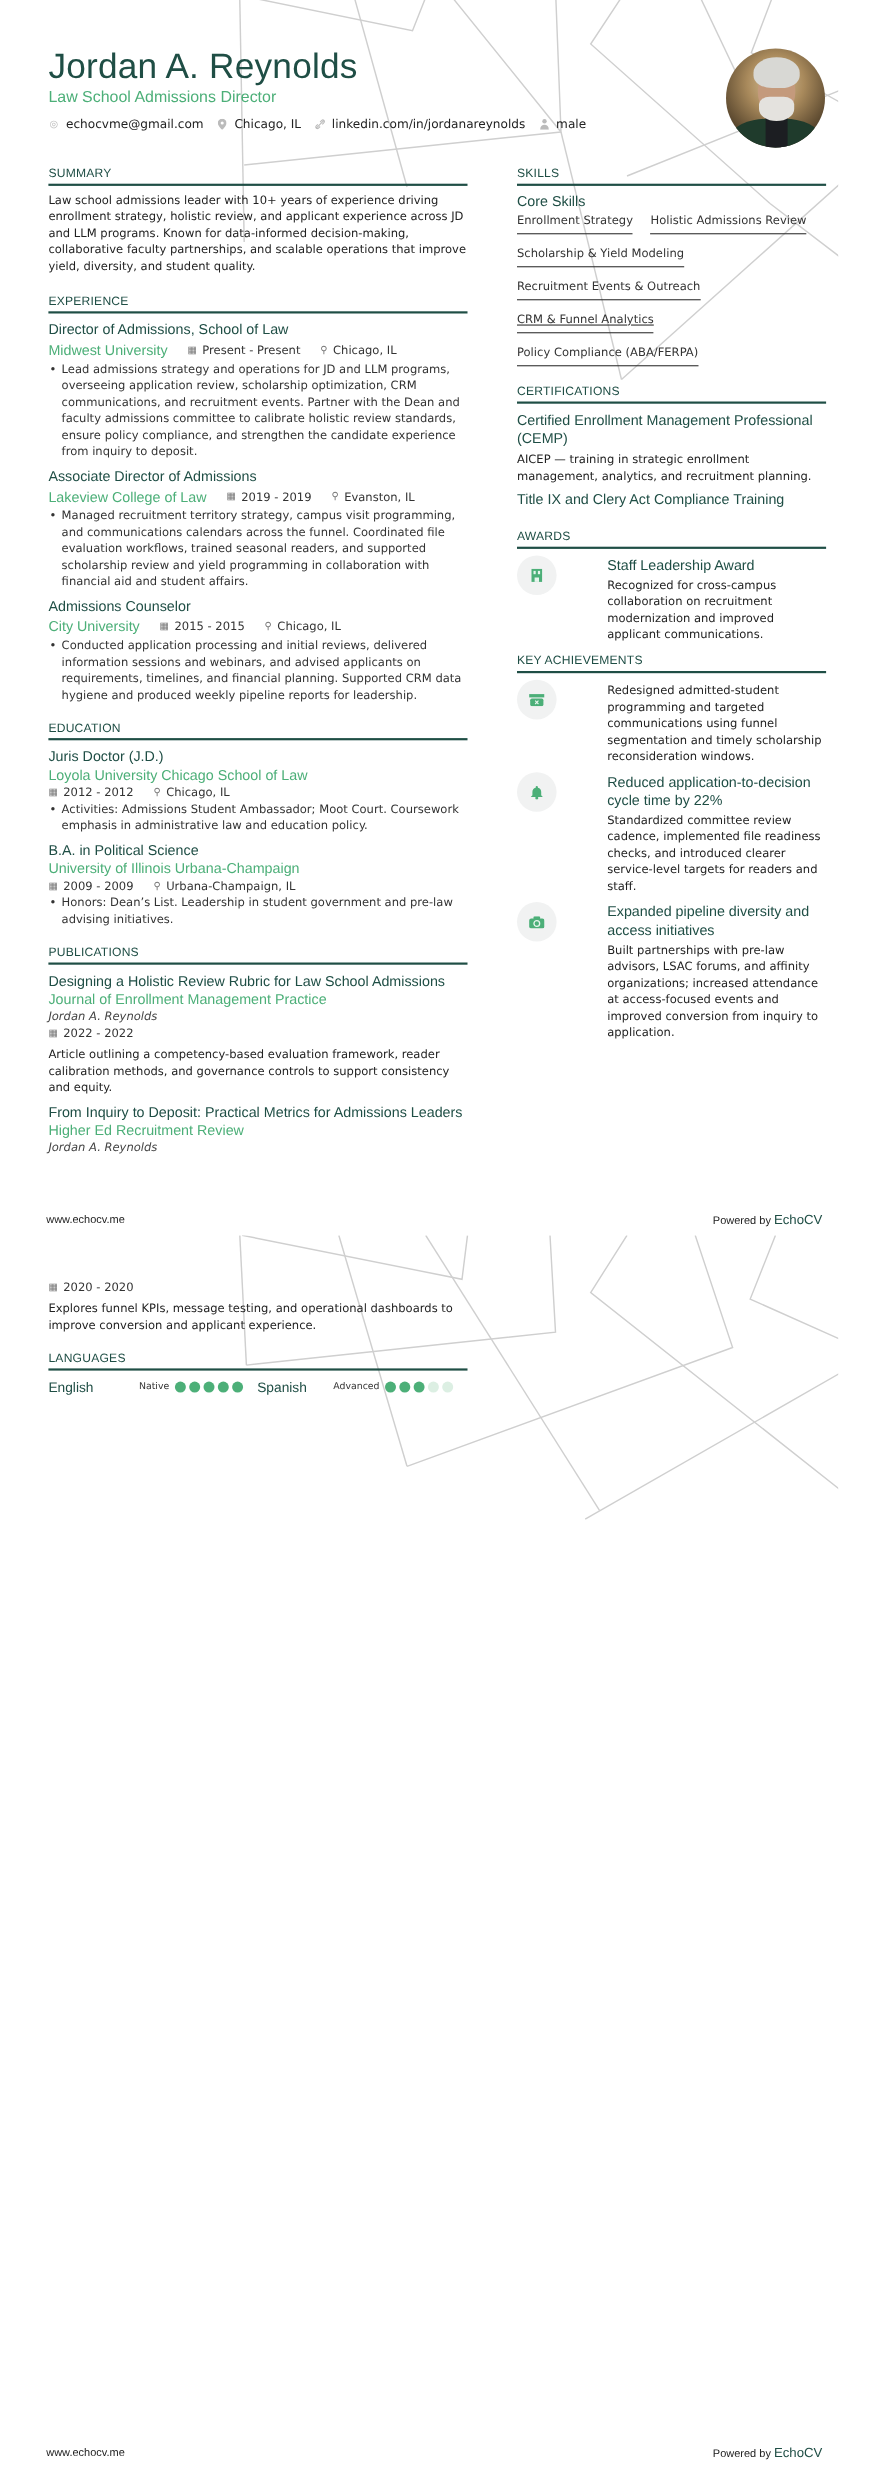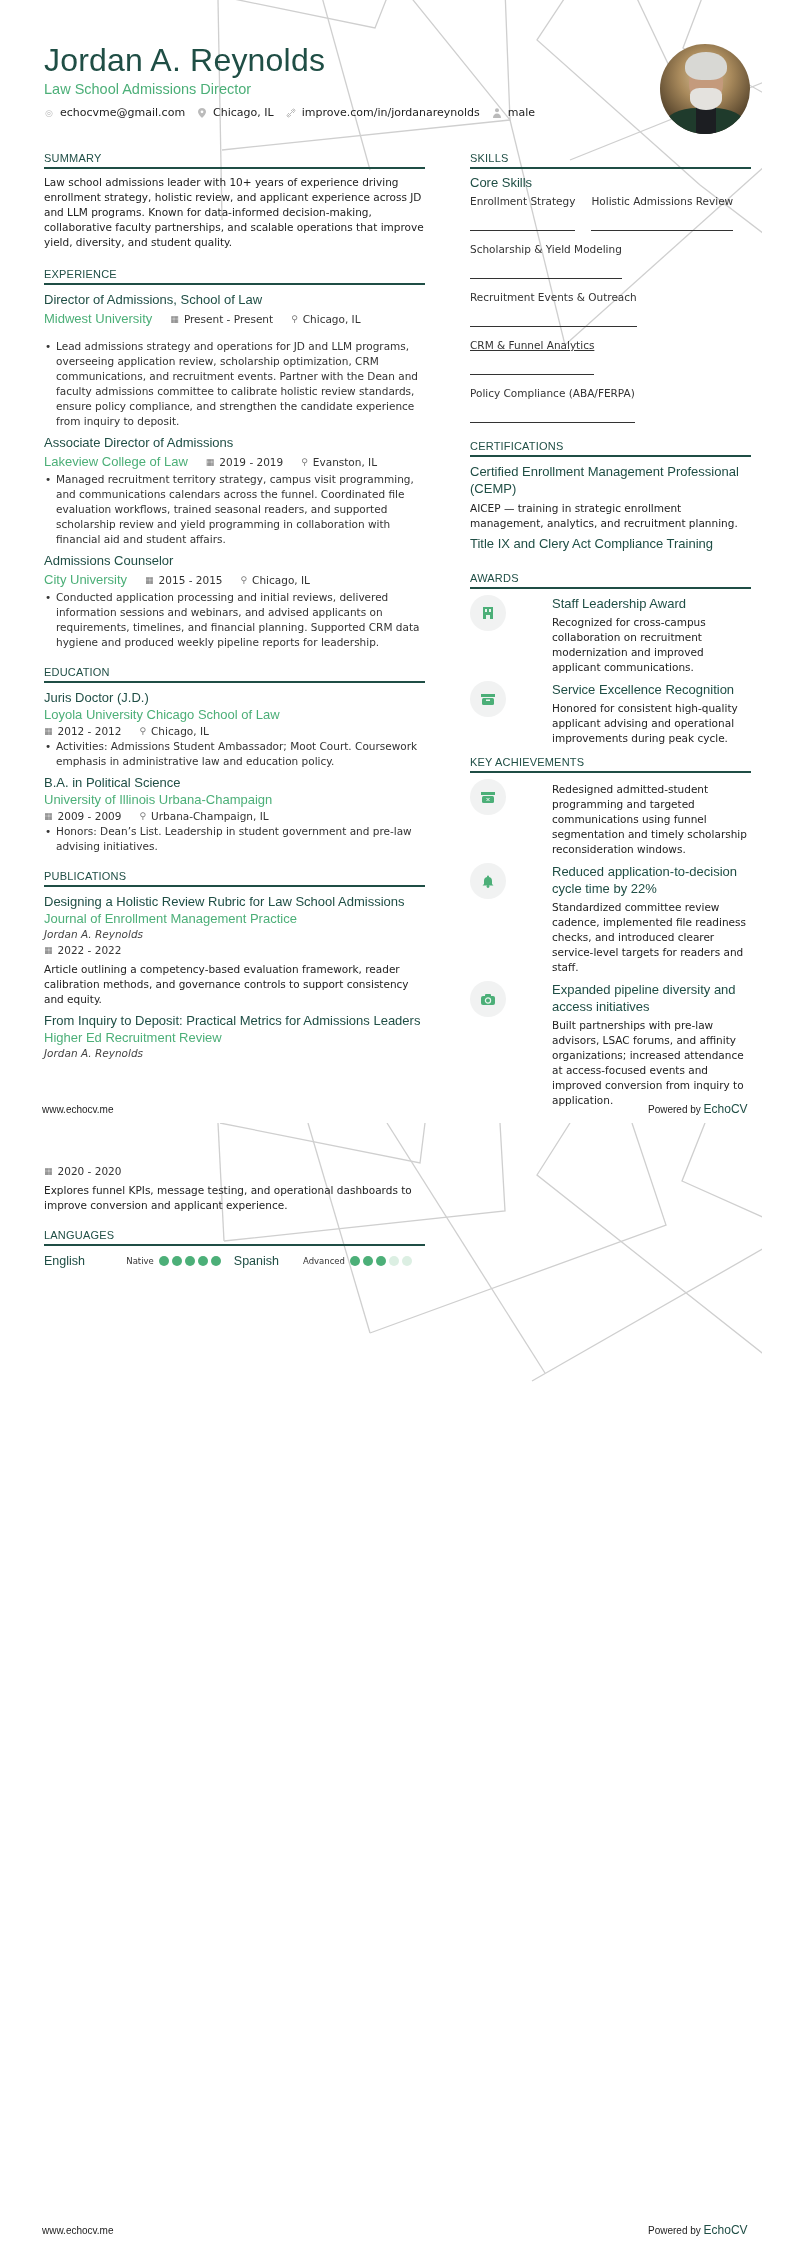--- a/index.html
+++ b/index.html
@@ -34,21 +34,21 @@
   .meta-row { display: flex; align-items: center; font-size: 10.5px; color: #333; line-height: 16px; }
   .meta-row .m { display: flex; align-items: center; margin-right: 18px; }
   .meta-row .m .ic { font-size: 9px; color: #777; margin-right: 5px; }
   .bullets { list-style: none; }
   .bullets li { position: relative; padding-left: 12px; font-size: 10.5px; line-height: 15px; color: #333; }
   .bullets li::before { content: "\2022"; position: absolute; left: 1px; top: 0; color: #333; }
   .author { font-style: italic; font-size: 10.5px; color: #444; line-height: 15px; font-family: "DejaVu Sans", sans-serif; }
 
   .skills-group { font-family: "Liberation Sans", sans-serif; font-size: 13px; color: #1f4e45; margin-bottom: 4px; }
   .skills { display: flex; flex-wrap: wrap; }
-  .skill { font-size: 10.5px; color: #333; padding-bottom: 22px; border-bottom: 1px solid #333; margin-right: 16px; margin-bottom: 11px; line-height: 14px; }
+  .skill { font-size: 10.5px; color: #333; padding-bottom: 4px; border-bottom: 1px solid #333; margin-right: 16px; margin-bottom: 11px; line-height: 14px; }
 
   .ach { display: flex; margin-bottom: 6px; gap: 34px; }
   .ach-icon { flex: 0 0 36px; width: 36px; height: 36px; border-radius: 50%; background: #f1f2f2; display: flex; align-items: center; justify-content: center; margin-right: 12px; color: #4caf78; font-size: 14px; }
   .ach-body { flex: 1; }
 
   .lang-row { display: flex; align-items: center; height: 18px; }
   .lang-name { font-family: "Liberation Sans", sans-serif; font-size: 12.5px; color: #1f4e45; width: 88px; }
   .lang-level { font-size: 8.5px; color: #333; margin-right: 5px; }
   .dots { display: flex; margin-right: 10px; }
   .dot { width: 10px; height: 10px; border-radius: 50%; background: #4caf78; margin-right: 3px; }
@@ -91,21 +91,21 @@
             </svg>
         </span>
         <span>Chicago, IL</span>
       </div>
       <div class="c">
         <span class="ic">
           <svg width="10" height="10" viewBox="0 0 10 10">
               <path d="M1.5 8.5l7-7M3 5L1.5 6.5a1.4 1.4 0 002 2L5 7M5 3l1.5-1.5a1.4 1.4 0 012 2L7 5" stroke="#bbb" stroke-width="1" fill="none"></path>
             </svg>
         </span>
-        <span>improve.com/in/jordanareynolds</span>
+        <span>linkedin.com/in/jordanareynolds</span>
       </div>
       <div class="c">
         <span class="ic">
           <svg width="8" height="10" viewBox="0 0 8 10">
               <circle cx="4" cy="2.2" r="2" fill="#bbb"></circle>
               <path d="M0 10c0-3 1.8-4.5 4-4.5S8 7 8 10z" fill="#bbb"></path>
             </svg>
         </span>
         <span>male</span>
       </div>
@@ -135,21 +135,21 @@
           <span class="item-sub" style="margin-right:18px;">Midwest University</span>
           <span class="m">
               <span class="ic">▦</span>
               <span>Present - Present</span>
             </span>
           <span class="m">
               <span class="ic">⚲</span>
               <span>Chicago, IL</span>
             </span>
         </div>
-        <ul class="bullets" style="margin-top:12px;">
+        <ul class="bullets" style="margin-top:2px;">
             <li>Lead admissions strategy and operations for JD and LLM programs, overseeing application review, scholarship optimization, CRM communications, and recruitment events. Partner with the Dean and faculty admissions committee to calibrate holistic review standards, ensure policy compliance, and strengthen the candidate experience from inquiry to deposit.</li>
           </ul>
       </div>
 
       <div style="margin-top:5px;">
         <div class="item-title">Associate Director of Admissions</div>
         <div class="meta-row" style="margin-top:2px;">
           <span class="item-sub" style="margin-right:18px;">Lakeview College of Law</span>
           <span class="m">
               <span class="ic">▦</span>
@@ -280,33 +280,20 @@
           <svg width="10" height="12" viewBox="0 0 10 12">
               <rect x="0" y="0" width="10" height="12" fill="#4caf78"></rect>
               <rect x="2" y="2" width="2" height="3" fill="#e8f5ee"></rect>
               <rect x="6" y="2" width="2" height="3" fill="#e8f5ee"></rect>
               <rect x="3" y="8" width="4" height="4" fill="#e8f5ee"></rect>
             </svg>
         </div>
         <div class="ach-body">
           <div class="item-title">Staff Leadership Award</div>
           <p class="body-text" style="margin-top:3px;">Recognized for cross-campus collaboration on recruitment modernization and improved applicant communications.</p>
-        </div>
-      </div>
-      <div class="ach">
-        <div class="ach-icon">
-          <svg width="14" height="11" viewBox="0 0 14 11">
-              <rect x="0" y="0" width="14" height="3" fill="#4caf78"></rect>
-              <rect x="1" y="4" width="12" height="7" rx="1.5" fill="#4caf78"></rect>
-              <rect x="5" y="5.5" width="4" height="1.5" fill="#e8f5ee"></rect>
-            </svg>
-        </div>
-        <div class="ach-body">
-          <div class="item-title">Service Excellence Recognition</div>
-          <p class="body-text" style="margin-top:3px;">Honored for consistent high-quality applicant advising and operational improvements during peak cycle.</p>
         </div>
       </div>
     </section>
 
     <section style="margin-top:10px;">
       <div class="sec-title">Key Achievements</div>
       <div class="ach">
         <div class="ach-icon">
           <svg width="14" height="11" viewBox="0 0 14 11">
               <rect x="0" y="0" width="14" height="3" fill="#4caf78"></rect>

